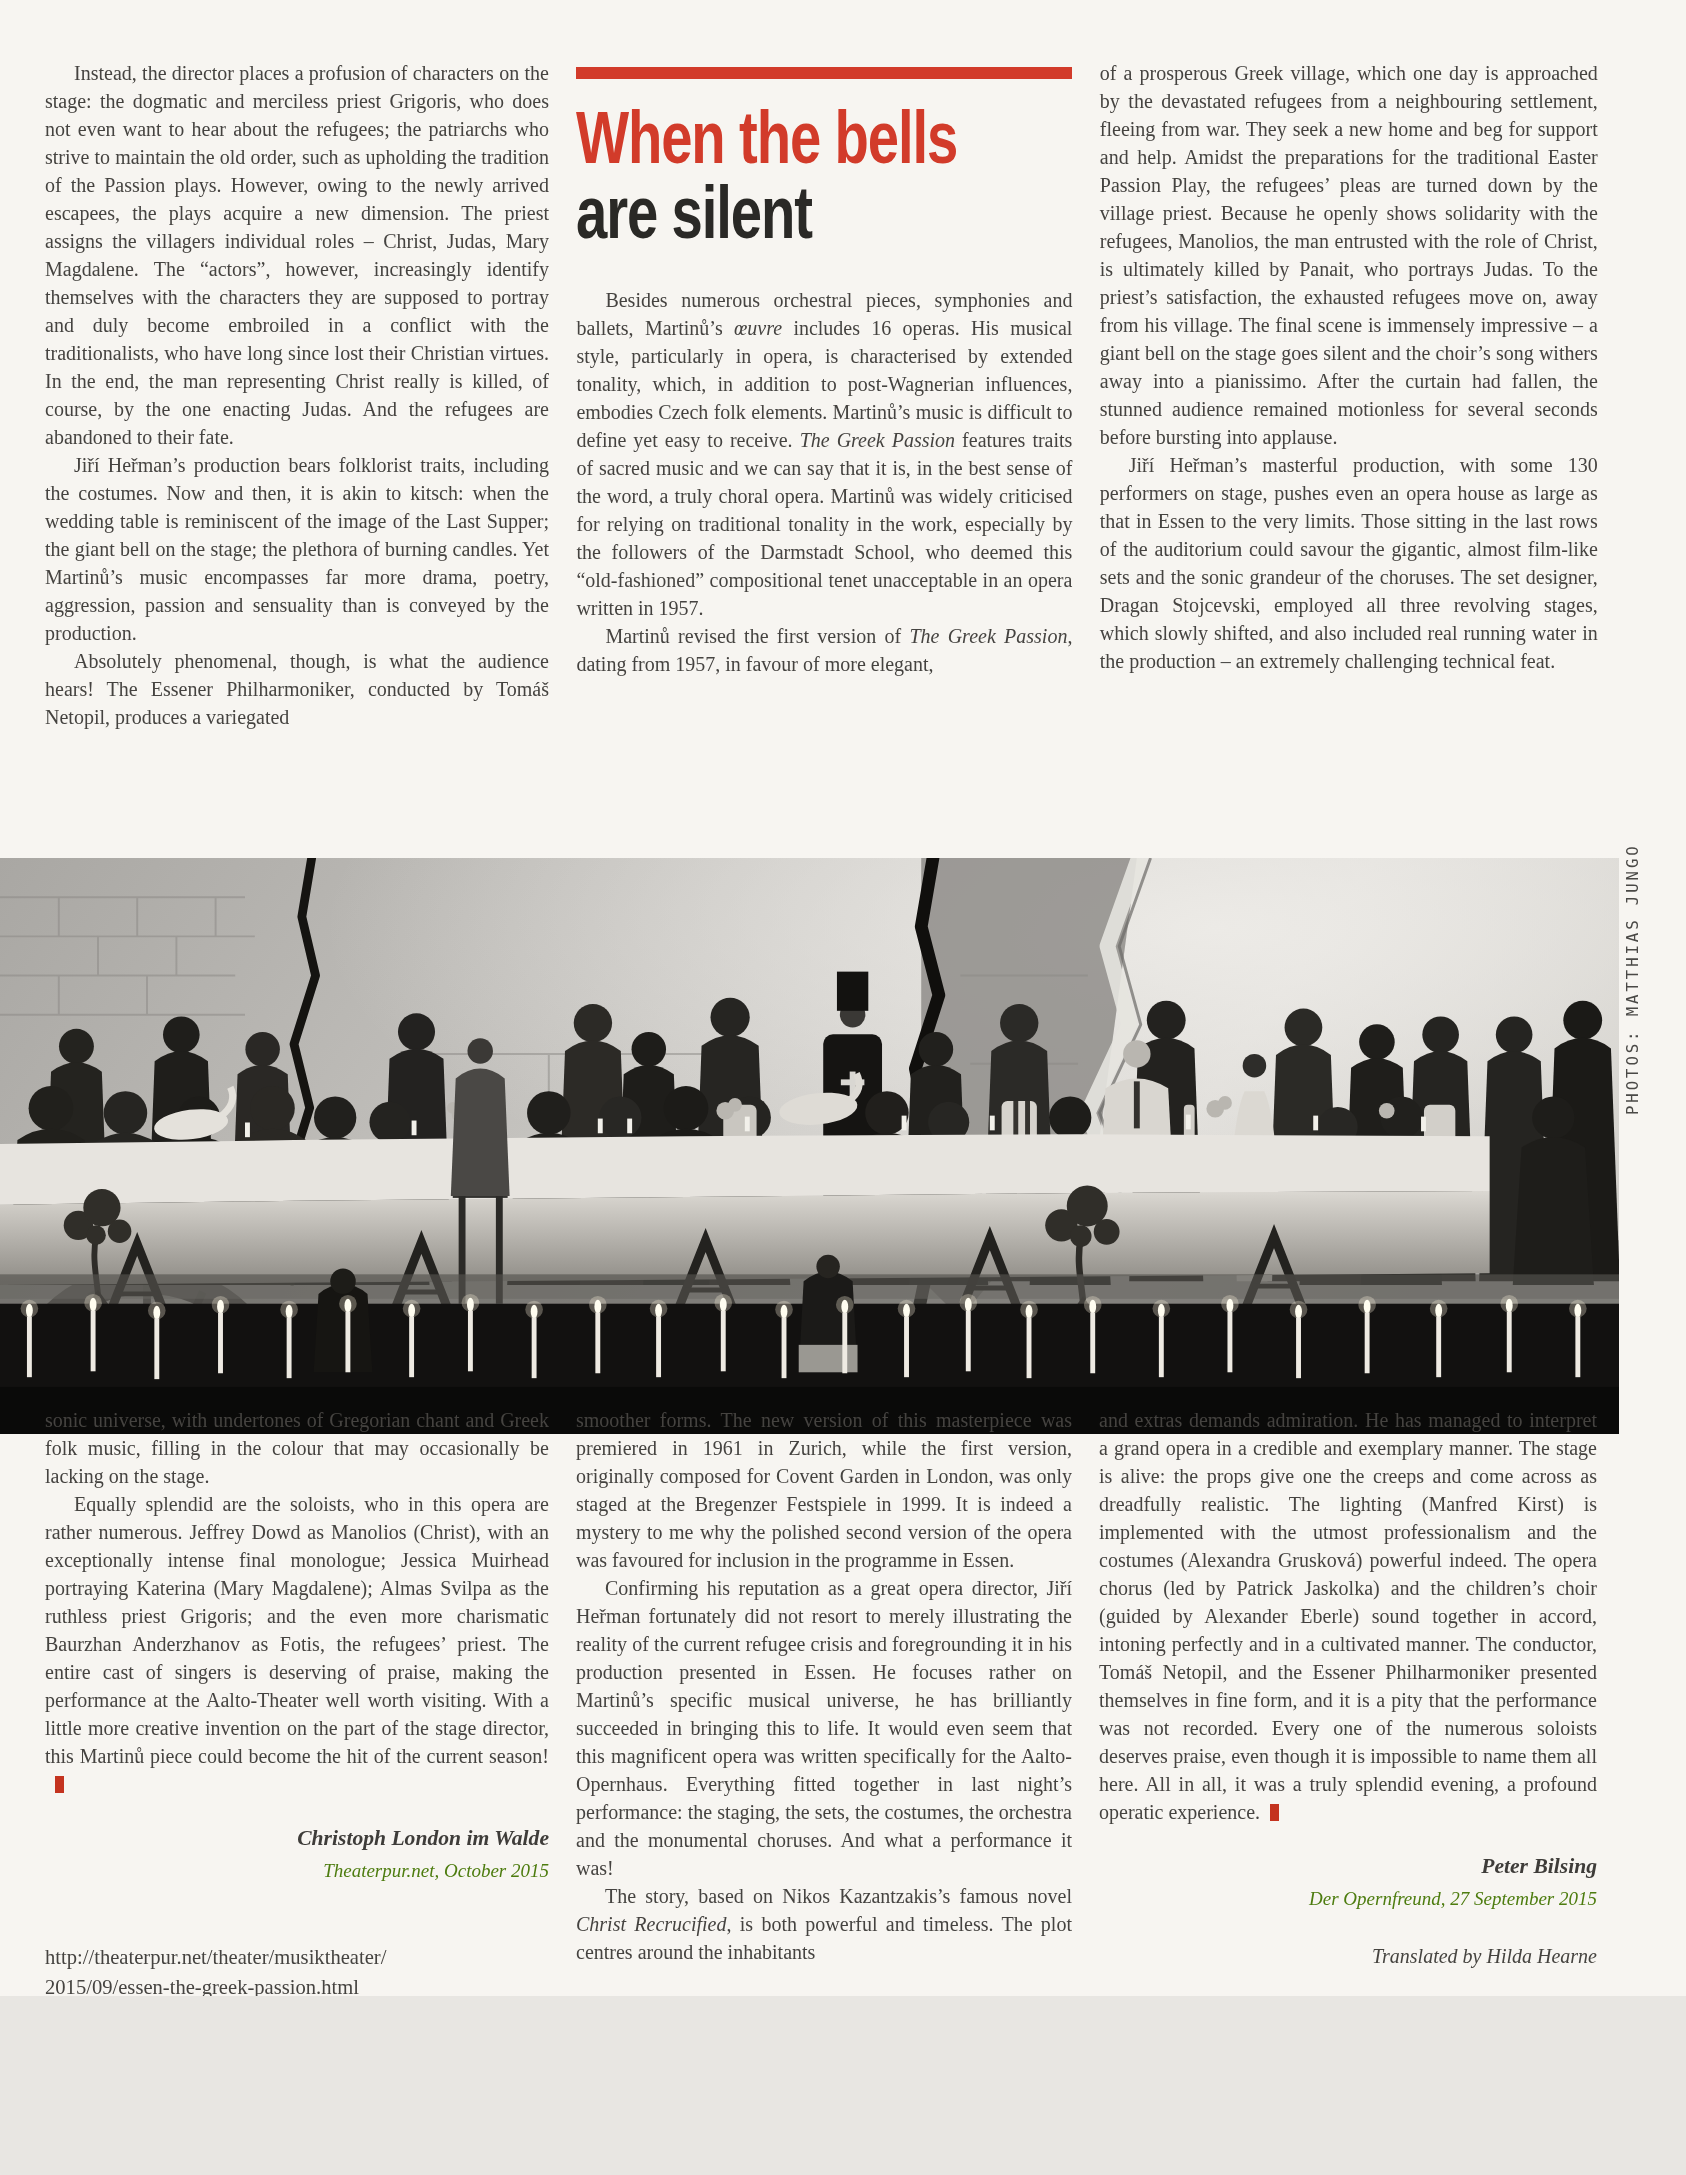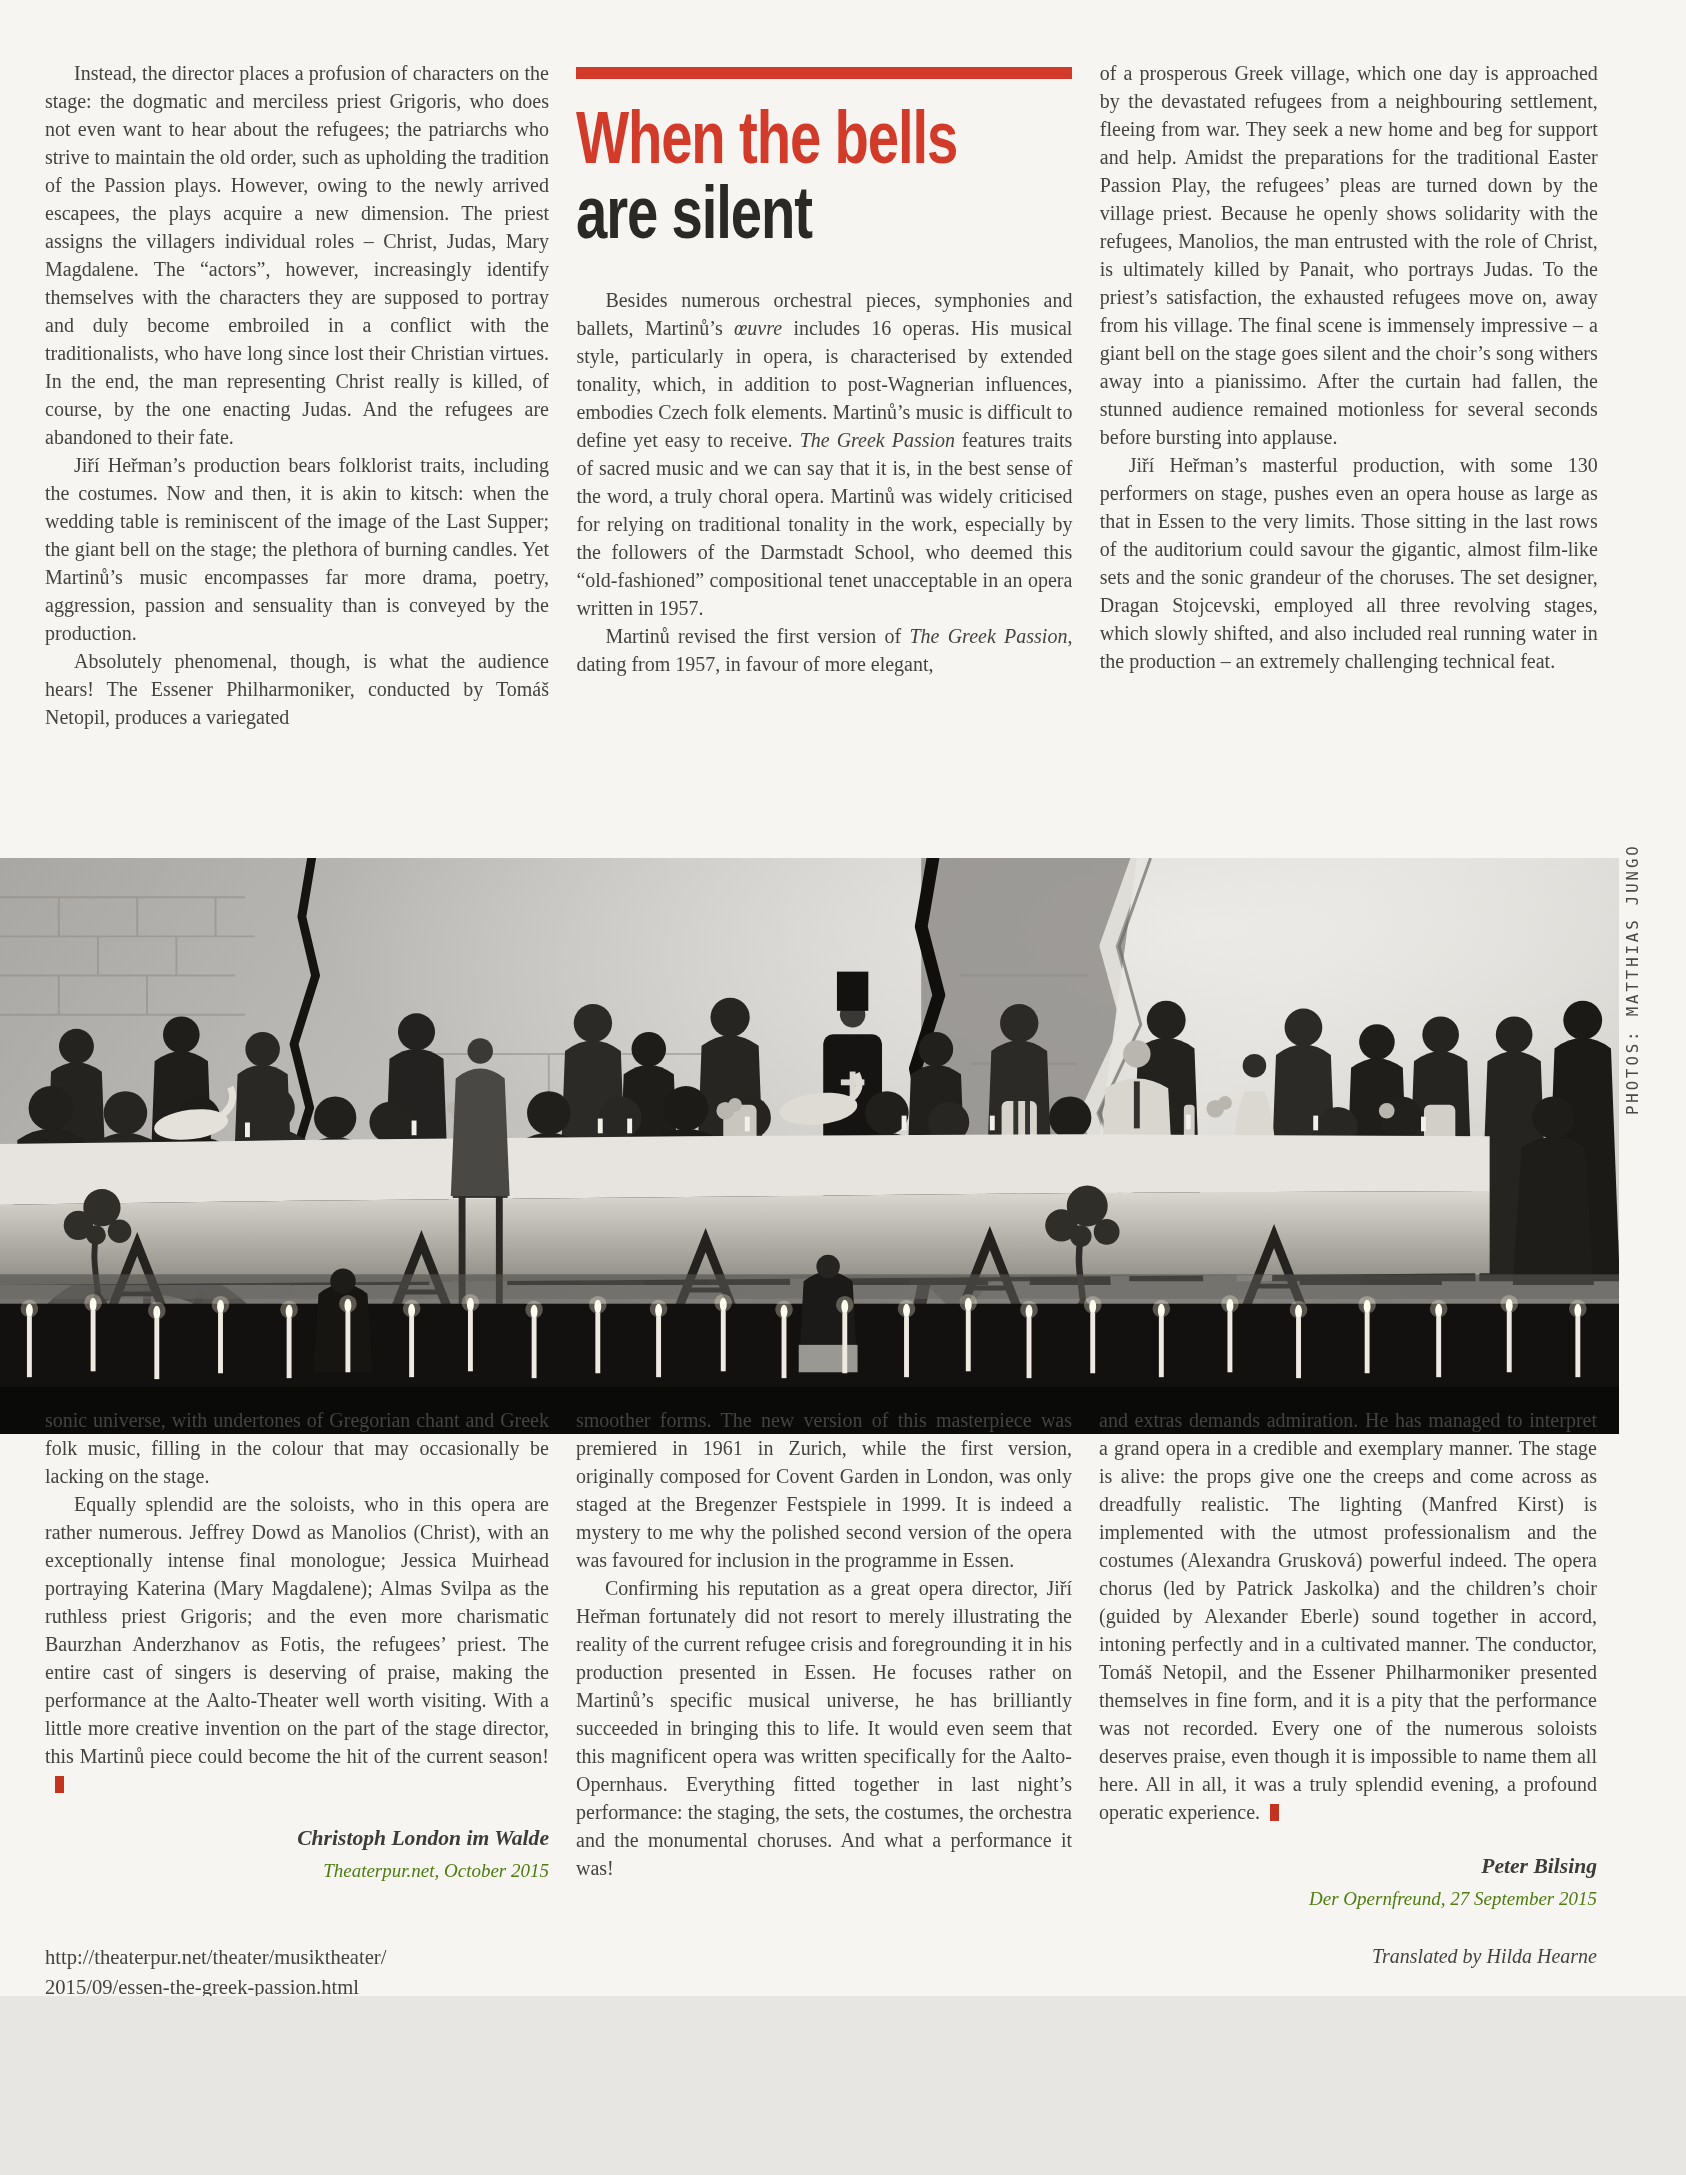--- a/index.html
+++ b/index.html
@@ -316,20 +316,21 @@
         <p class="credit-src">Theaterpur.net, October 2015</p>
       </div>
       <div class="url-block">
         <div>http://theaterpur.net/theater/musiktheater/</div>
         <div>2015/09/essen-the-greek-passion.html</div>
       </div>
     </div>
     <div class="col">
         <p class="para">smoother forms. The new version of this masterpiece was premiered in 1961 in Zurich, while the first version, originally composed for Covent Garden in London, was only staged at the Bregenzer Festspiele in 1999. It is indeed a mystery to me why the polished second version of the opera was favoured for inclusion in the programme in Essen.</p>
         <p class="para indent">Confirming his reputation as a great opera director, Jiří Heřman fortunately did not resort to merely illustrating the reality of the current refugee crisis and foregrounding it in his production presented in Essen. He focuses rather on Martinů’s specific musical universe, he has brilliantly succeeded in bringing this to life. It would even seem that this magnificent opera was written specifically for the Aalto-Opernhaus. Everything fitted together in last night’s performance: the staging, the sets, the costumes, the orchestra and the monumental choruses. And what a performance it was!</p>
+        <p class="para indent">The story, based on Nikos Kazantzakis’s famous novel <i>Christ Recrucified</i>, is both powerful and timeless. The plot centres around the inhabitants</p>
       </div>
     <div class="col">
       <div>
           <p class="para">and extras demands admiration. He has managed to interpret a grand opera in a credible and exemplary manner. The stage is alive: the props give one the creeps and come across as dreadfully realistic. The lighting (Manfred Kirst) is implemented with the utmost professionalism and the costumes (Alexandra Grusková) powerful indeed. The opera chorus (led by Patrick Jaskolka) and the children’s choir (guided by Alexander Eberle) sound together in accord, intoning perfectly and in a cultivated manner. The conductor, Tomáš Netopil, and the Essener Philharmoniker presented themselves in fine form, and it is a pity that the performance was not recorded. Every one of the numerous soloists deserves praise, even though it is impossible to name them all here. All in all, it was a truly splendid evening, a profound operatic experience.<span class="endmark"></span></p>
         </div>
       <div class="credit-block">
         <p class="credit-name">Peter Bilsing</p>
         <p class="credit-src">Der Opernfreund, 27 September 2015</p>
         <p class="credit-translated">Translated by Hilda Hearne</p>
       </div>

